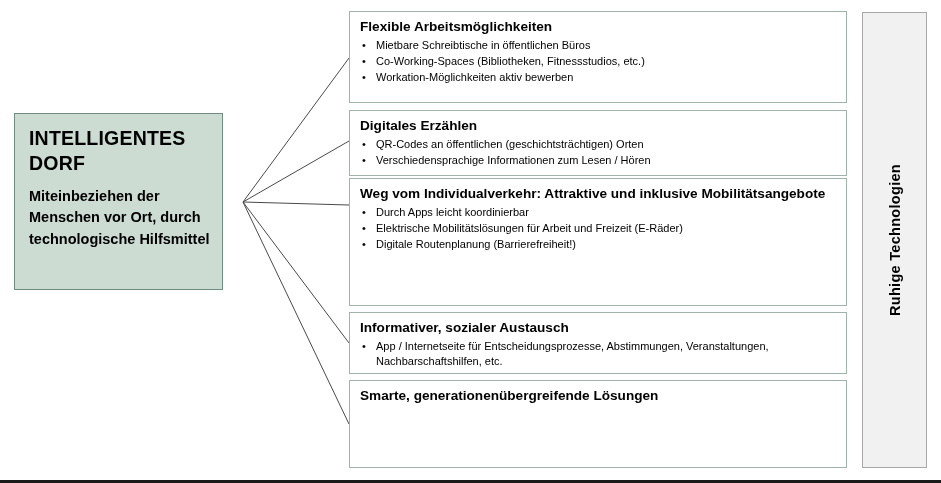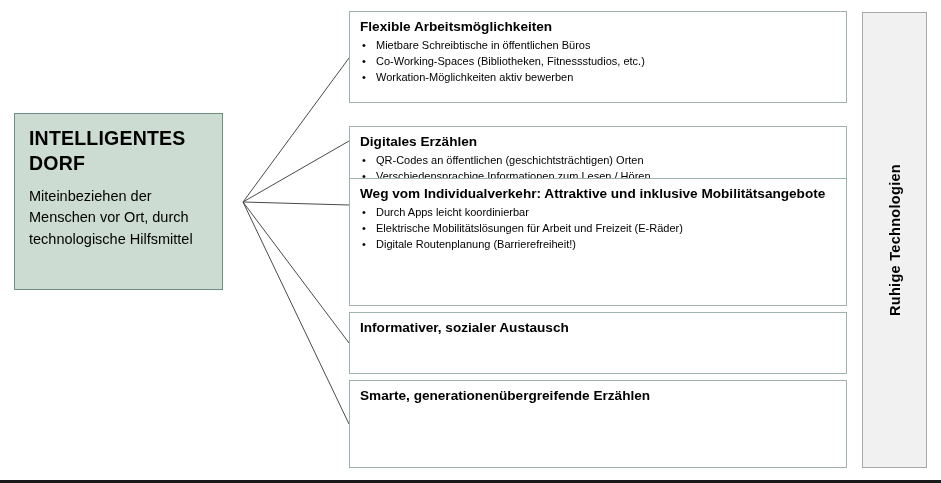--- a/index.html
+++ b/index.html
@@ -42,21 +42,21 @@
   }
   #root-title {
     font-size: 19.5px;
     font-weight: bold;
     line-height: 1.28;
     letter-spacing: 0.2px;
     margin: 0 0 10px 0;
   }
   #root-subtitle {
     font-size: 14.5px;
-    font-weight: normal;
+    font-weight: bold;
     line-height: 1.47;
     margin: 0;
   }
   
   .card {
     position: absolute;
     left: 349px;
     width: 498px;
     background: #ffffff;
     border: 1px solid #9fb3aa;
@@ -82,21 +82,21 @@
     margin: 1px 0;
   }
   .card li::before {
     content: "\2022";
     position: absolute;
     left: 2px;
     top: 0;
   }
   
   #card-0 { top: 11px;  height: 92px; }
-  #card-1 { top: 126px; height: 66px; }
+  #card-1 { top: 110px; height: 66px; }
   #card-2 { top: 178px; height: 128px; }
   #card-3 { top: 312px; height: 62px; }
   #card-4 { top: 380px; height: 88px; }
   
   #side-panel {
     position: absolute;
     left: 862px;
     top: 12px;
     width: 65px;
     height: 456px;
@@ -155,23 +155,26 @@
     <p class="card-title">Weg vom Individualverkehr: Attraktive und inklusive Mobilitätsangebote</p>
     <ul>
       <li>Durch Apps leicht koordinierbar</li>
       <li>Elektrische Mobilitätslösungen für Arbeit und Freizeit (E-Räder)</li>
       <li>Digitale Routenplanung (Barrierefreiheit!)</li>
     </ul>
   </div>
 
   <div class="card" id="card-3">
     <p class="card-title">Informativer, sozialer Austausch</p>
+    <ul>
+      <li>App / Internetseite für Entscheidungsprozesse, Abstimmungen, Veranstaltungen, Nachbarschaftshilfen, etc.</li>
+    </ul>
   </div>
 
   <div class="card" id="card-4">
-    <p class="card-title">Smarte, generationenübergreifende Erzählen</p>
+    <p class="card-title">Smarte, generationenübergreifende Lösungen</p>
   </div>
 
   <div id="side-panel">
     <span id="side-panel-label">Ruhige  Technologien</span>
   </div>
 
 </div>
 
 </body></html>

